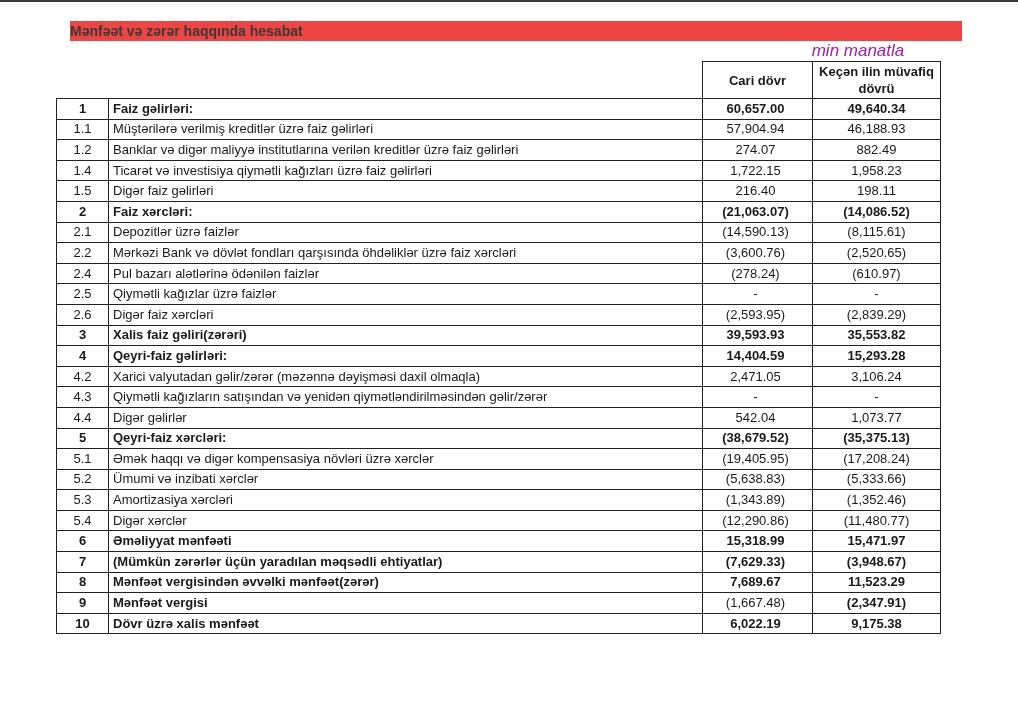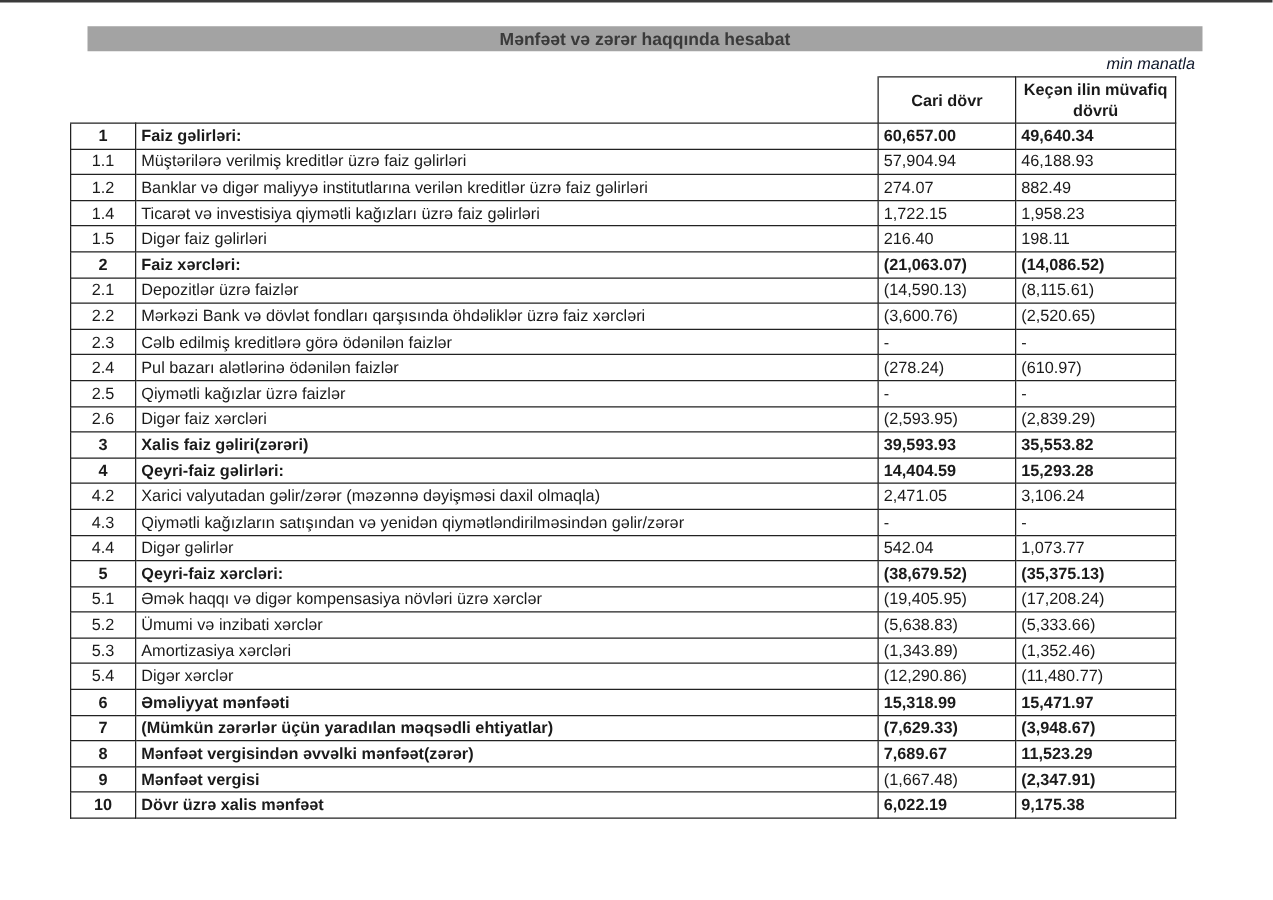--- a/index.html
+++ b/index.html
@@ -3,43 +3,43 @@
   <meta charset="utf-8">
   <style>
     html, body { margin: 0; padding: 0; }
     body {
       width: 1018px; height: 720px; background: #ffffff; position: relative; overflow: hidden;
       font-family: "Liberation Sans", "DejaVu Sans", sans-serif; color: #1a1a1a;
     }
     .top-rule { position: absolute; left: 0; top: 0; width: 1018px; height: 2px; background: #3a3a3a; }
     .title-bar {
       position: absolute; left: 70px; top: 21px; width: 892px; height: 20px;
-      background: #a3a3a3; color: #3a3a3a; font-weight: bold; font-size: 14px;
-      text-align: center; line-height: 20px;
+      background: #ef4444; color: #3a3a3a; font-weight: bold; font-size: 14px;
+      text-align: left; line-height: 20px;
     }
     .unit-note {
-      position: absolute; left: 760px; top: 43px; width: 196px; text-align: right;
-      font-style: italic; font-size: 13px; color: #0f172a; line-height: 16px;
+      position: absolute; left: 760px; top: 43px; width: 196px; text-align: center;
+      font-style: italic; font-size: 17px; color: #a21caf; line-height: 16px;
     }
     table.report {
       position: absolute; left: 56px; top: 61px; border-collapse: collapse;
       font-size: 13px; table-layout: fixed;
     }
     table.report td, table.report th {
       border: 1.5px solid #222; padding: 0 4px; height: 19.6px; line-height: 18px;
       white-space: nowrap; overflow: hidden;
     }
     col.c-num { width: 52px; }
     col.c-label { width: 594px; }
     col.c-cur { width: 110px; }
     col.c-prev { width: 128px; }
     tr.head th { font-weight: bold; font-size: 13px; text-align: center; height: 36px; line-height: 17px; white-space: normal; }
     tr.head th.blank { border-top: none; border-left: none; border-right: 1.5px solid #222; }
     td.num { text-align: center; }
-    td.val { text-align: left; }
+    td.val { text-align: center; }
     tr.bold td { font-weight: bold; }
     td.val.pad { padding-right: 8px; }
   </style>
 </head>
 <body>
 
 <div class="top-rule"></div>
 <div class="title-bar">Mənfəət və zərər haqqında hesabat</div>
 <div class="unit-note">min manatla</div>
 
@@ -100,26 +100,20 @@
         <td class="val pad">(14,590.13)</td>
         <td class="val">(8,115.61)</td>
       </tr>
       <tr>
         <td class="num">2.2</td>
         <td>Mərkəzi Bank və dövlət fondları qarşısında öhdəliklər üzrə faiz xərcləri</td>
         <td class="val pad">(3,600.76)</td>
         <td class="val">(2,520.65)</td>
       </tr>
       <tr>
-        <td class="num">2.3</td>
-        <td>Cəlb edilmiş kreditlərə görə ödənilən faizlər</td>
-        <td class="val pad">-</td>
-        <td class="val">-</td>
-      </tr>
-      <tr>
         <td class="num">2.4</td>
         <td>Pul bazarı alətlərinə ödənilən faizlər</td>
         <td class="val pad">(278.24)</td>
         <td class="val">(610.97)</td>
       </tr>
       <tr>
         <td class="num">2.5</td>
         <td>Qiymətli kağızlar üzrə faizlər</td>
         <td class="val pad">-</td>
         <td class="val">-</td>

